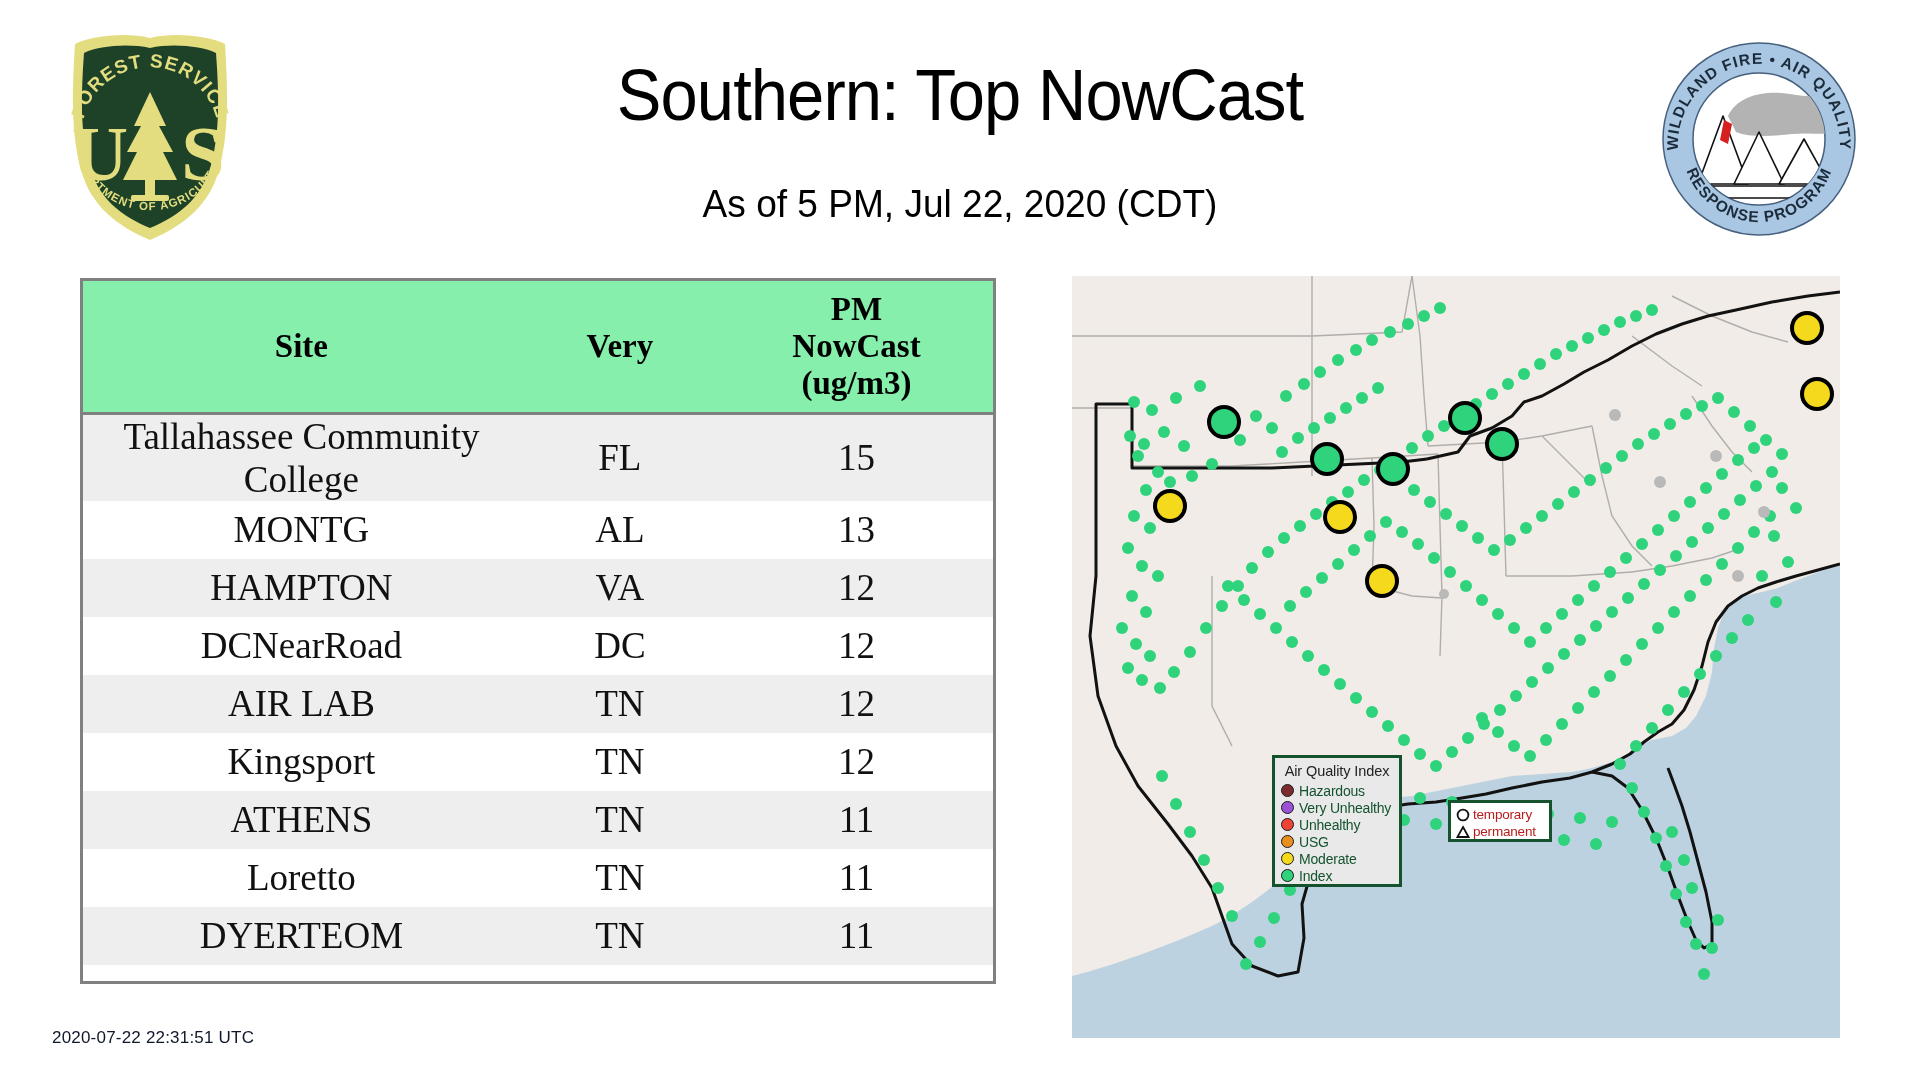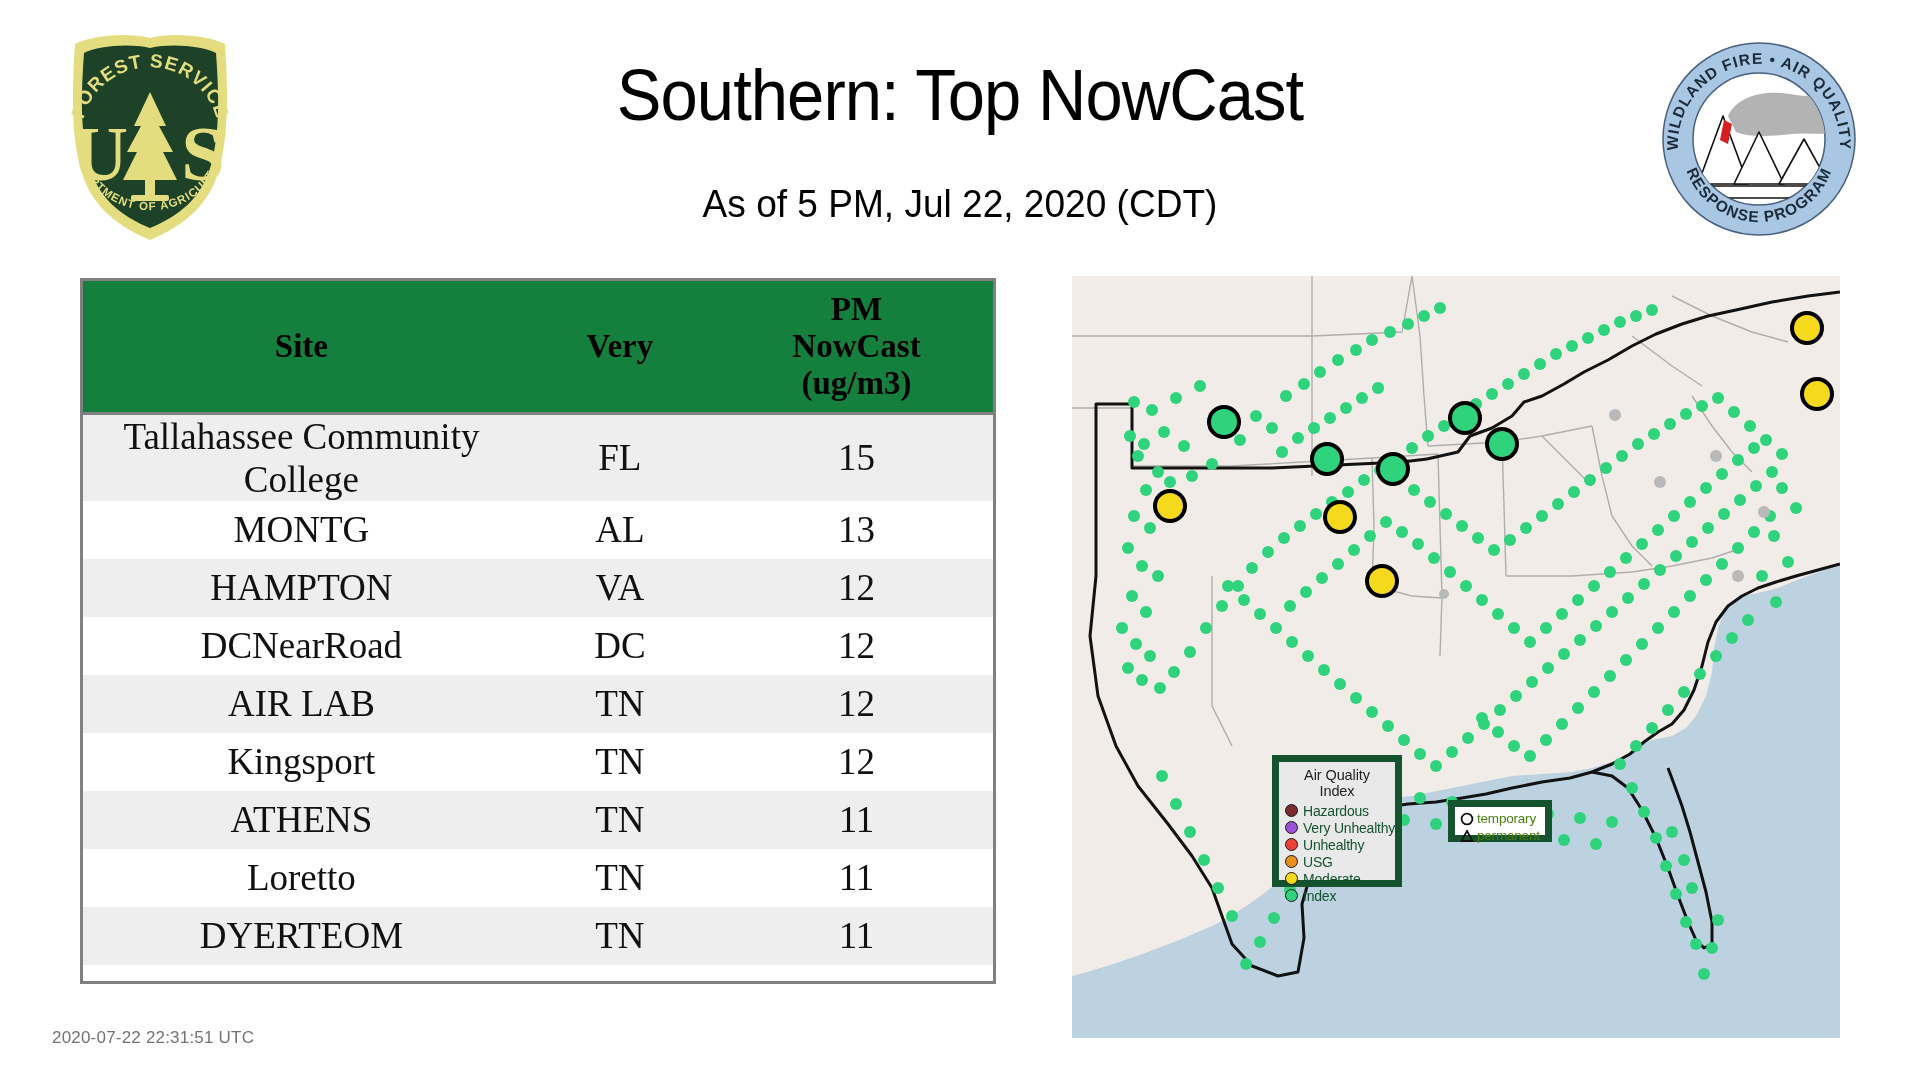--- a/index.html
+++ b/index.html
@@ -30,69 +30,69 @@
   }
 
   
   .table-wrap{
     position:absolute;left:80px;top:278px;width:916px;height:706px;
     border:3px solid #808080;box-sizing:border-box;background:#fff;
   }
   table.aq{border-collapse:collapse;width:100%;table-layout:fixed;
     font-family:"Liberation Serif",serif;}
   table.aq th{
-    background:#15803d;color:#000;font-weight:700;
+    background:#86efac;color:#000;font-weight:700;
     font-size:33px;line-height:1.12;text-align:center;
     padding:10px 4px;border-bottom:3px solid #808080;
     font-family:"Liberation Serif",serif;
   }
   table.aq td{
     text-align:center;font-size:37px;color:#111;
     height:58px;padding:0 4px;border:0;
     font-family:"Liberation Serif",serif;
   }
   table.aq tbody tr:nth-child(odd) td{background:#eeeeee;}
   table.aq tbody tr:nth-child(even) td{background:#ffffff;}
   .col-site{width:48%;}
   .col-state{width:22%;}
   .col-pm{width:30%;}
   .hdr-pm span{display:block;}
 
   
   .footer-stamp{
     position:absolute;left:52px;top:1028px;
-    font-size:17px;color:#737373;letter-spacing:.2px;
+    font-size:17px;color:#0f172a;letter-spacing:.2px;
   }
 
   
   .map-frame{
     position:absolute;left:1072px;top:276px;width:768px;height:762px;
     overflow:hidden;background:#f1ece7;
   }
   .map-frame svg{display:block;}
 
   .lg-box{
-    position:absolute;background:#e9e9e9;border:7px solid #14532d;
+    position:absolute;background:#e9e9e9;border:3px solid #14532d;
     box-sizing:border-box;
   }
   .lg-aqi{left:1272px;top:755px;width:130px;height:132px;padding:4px 6px 2px 6px;}
   .lg-aqi .lg-title{
     font-size:14.5px;color:#222;text-align:center;margin:1px 0 3px 0;
     font-family:"Liberation Sans",sans-serif;letter-spacing:-.1px;
   }
   .lg-row{display:flex;align-items:center;height:17px;}
   .lg-dot{
     width:13px;height:13px;border-radius:50%;border:1.4px solid #1a1a1a;
     box-sizing:border-box;margin-right:5px;flex:none;
   }
   .lg-label{font-size:14px;color:#14532d;white-space:nowrap;letter-spacing:-.2px;}
 
   .lg-sym{left:1448px;top:800px;width:104px;height:42px;background:#fff;padding:3px 5px;}
   .lg-sym .sym-row{display:flex;align-items:center;height:17px;}
-  .lg-sym .sym-label{font-size:13.5px;color:#4d7c0f;margin-left:3px;letter-spacing:-.2px;}
+  .lg-sym .sym-label{font-size:13.5px;color:#b91c1c;margin-left:3px;letter-spacing:-.2px;}
 </style>
 </head>
 <body>
 
 <div id="stage">
 
   <div class="logo-left">
     <svg viewBox="0 0 190 215" width="190" height="215" aria-hidden="true">
       <defs>
         <path id="arcTop" d="M 30 84 A 68 66 0 0 1 160 84"></path>

